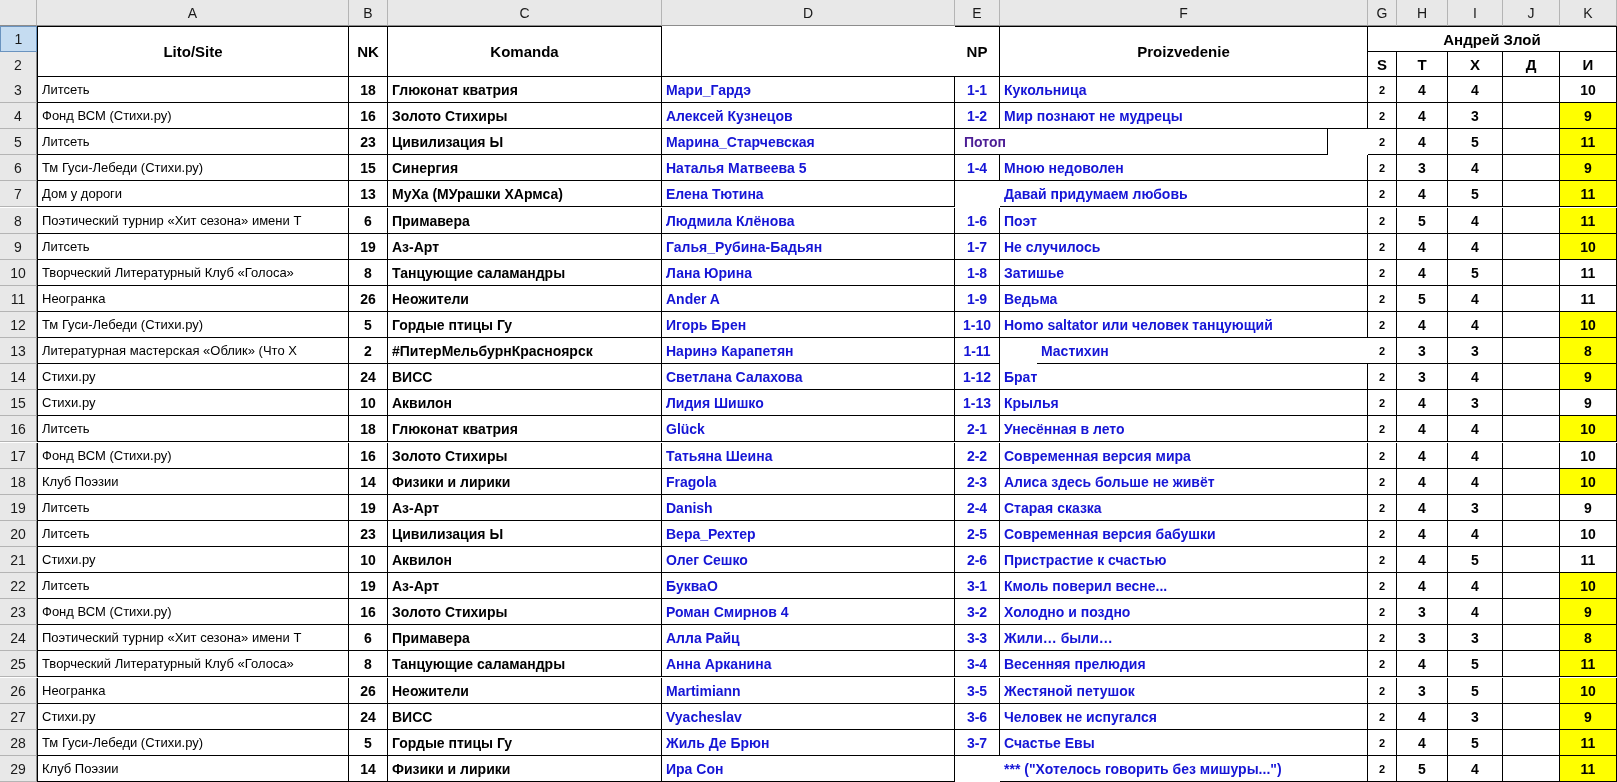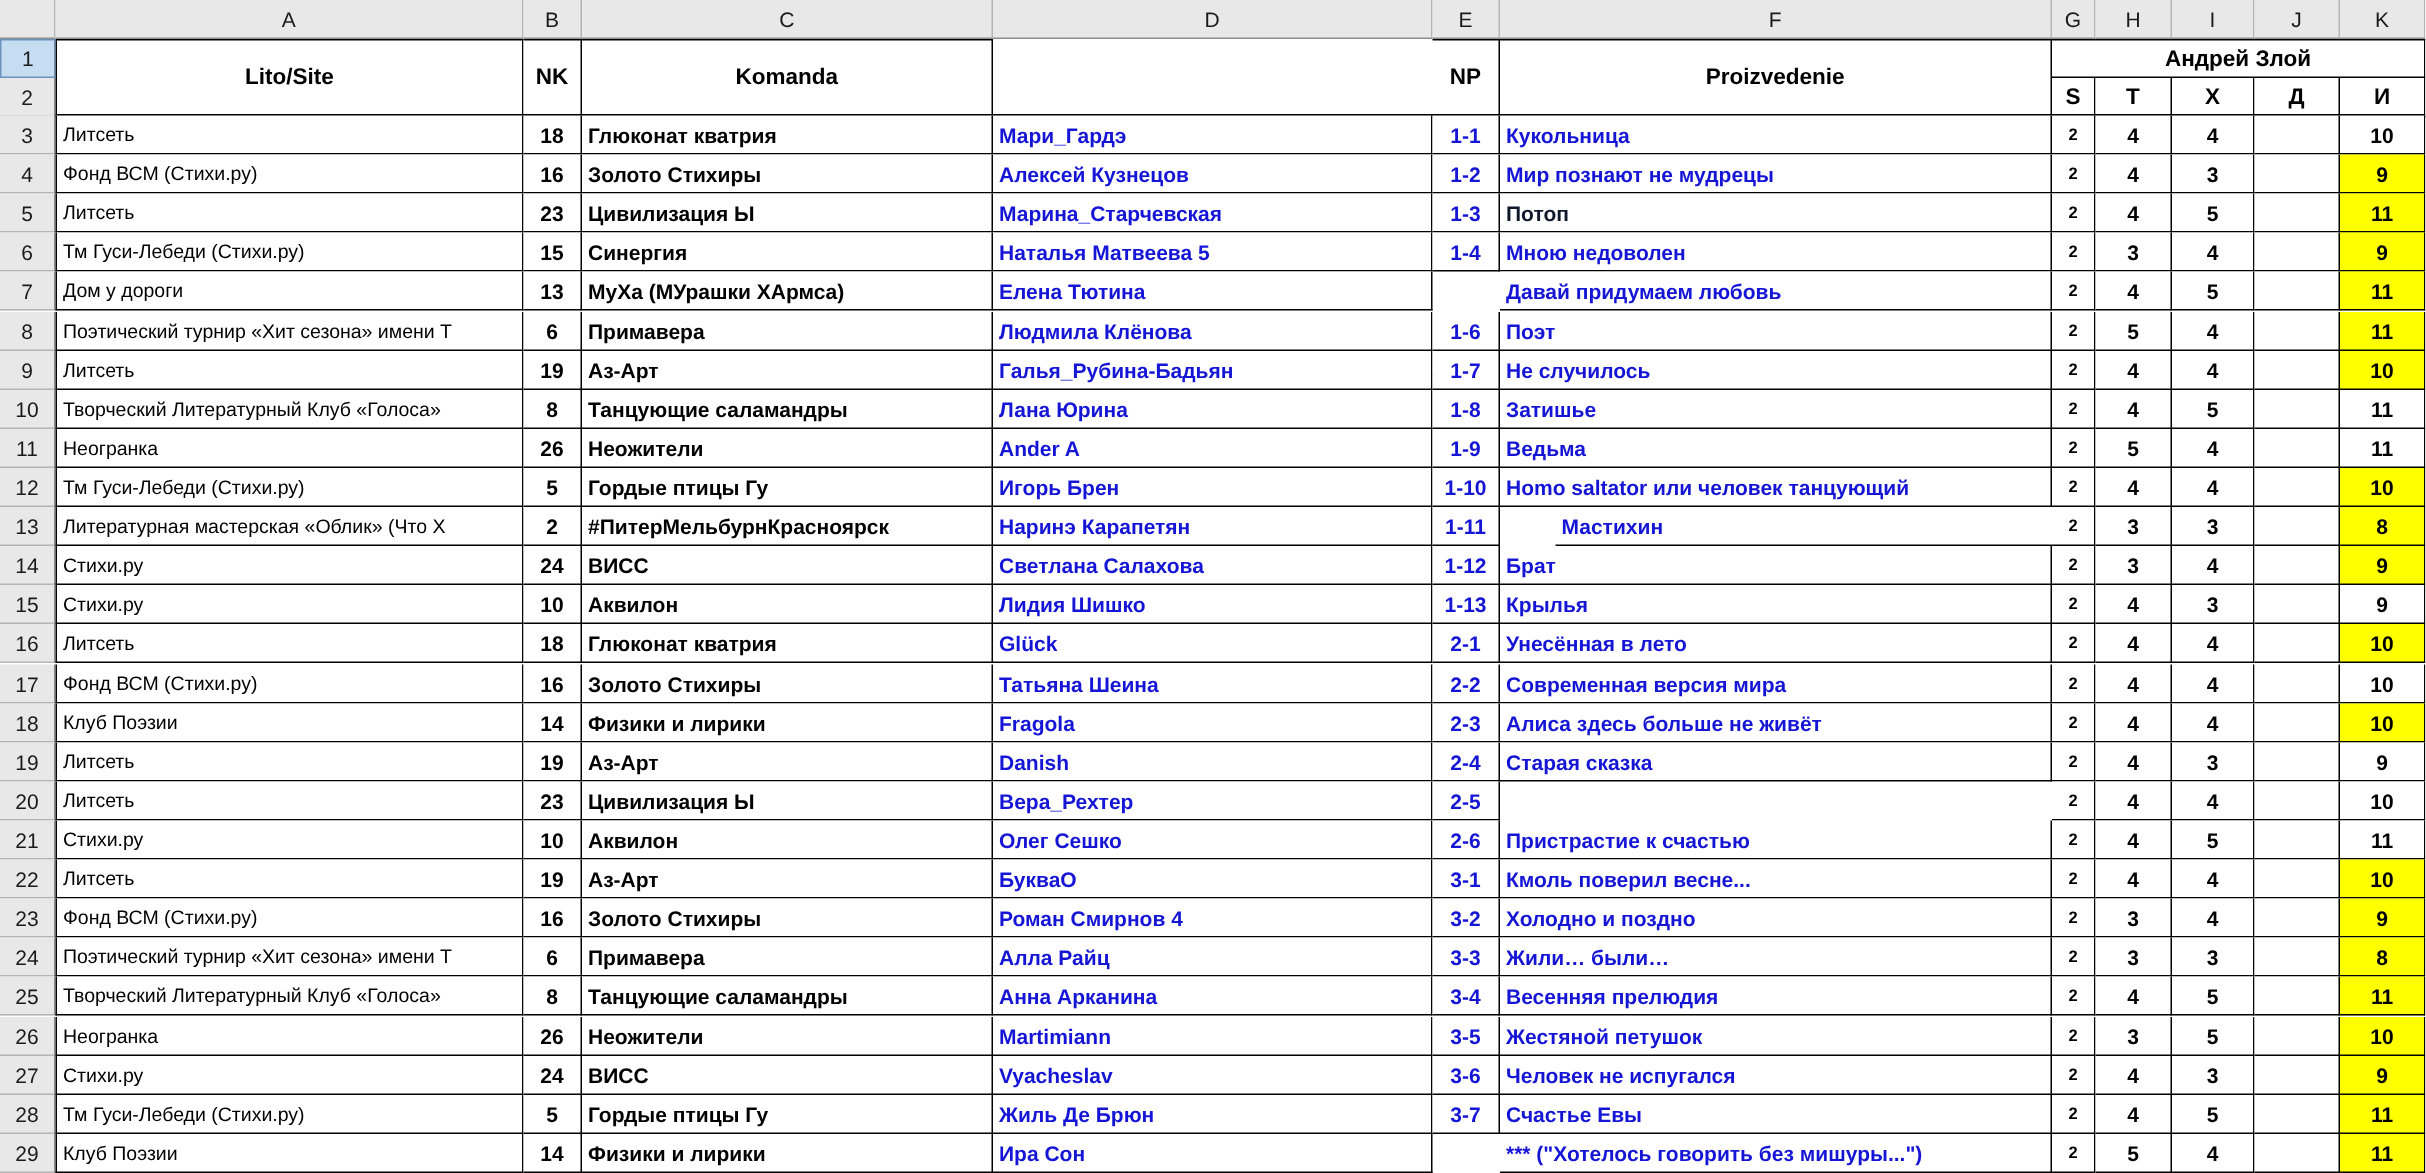--- a/index.html
+++ b/index.html
@@ -119,21 +119,21 @@
     <div class="cell ctr bold small" style="left: 1368px; top: 103px; width: 29px; height: 26px;">2</div>
     <div class="cell ctr bold" style="left: 1397px; top: 103px; width: 51px; height: 26px;">4</div>
     <div class="cell ctr bold" style="left: 1448px; top: 103px; width: 55px; height: 26px;">3</div>
     <div class="cell ctr bold" style="left: 1503px; top: 103px; width: 57px; height: 26px;"></div>
     <div class="cell ctr bold" style="left: 1560px; top: 103px; width: 57px; height: 26px; background: rgb(255, 255, 0);">9</div>
     <div class="cell lft leftline a-col" style="left: 37px; top: 129px; width: 312px; height: 26px;">Литсеть</div>
     <div class="cell ctr bold" style="left: 349px; top: 129px; width: 39px; height: 26px;">23</div>
     <div class="cell lft bold" style="left: 388px; top: 129px; width: 274px; height: 26px;">Цивилизация Ы</div>
     <div class="cell lft bold" style="left: 662px; top: 129px; width: 293px; height: 26px; color: rgb(21, 21, 214);">Марина_Старчевская</div>
     <div class="cell ctr bold" style="left: 955px; top: 129px; width: 45px; height: 26px; color: rgb(21, 21, 214);">1-3</div>
-    <div class="cell lft bold" style="left: 1000px; top: 129px; width: 368px; height: 26px; color: #0f172a;">Потоп</div>
+    <div class="cell lft bold" style="left: 960px; top: 129px; width: 368px; height: 26px; color: #4c1d95;">Потоп</div>
     <div class="cell ctr bold small" style="left: 1368px; top: 129px; width: 29px; height: 26px;">2</div>
     <div class="cell ctr bold" style="left: 1397px; top: 129px; width: 51px; height: 26px;">4</div>
     <div class="cell ctr bold" style="left: 1448px; top: 129px; width: 55px; height: 26px;">5</div>
     <div class="cell ctr bold" style="left: 1503px; top: 129px; width: 57px; height: 26px;"></div>
     <div class="cell ctr bold" style="left: 1560px; top: 129px; width: 57px; height: 26px; background: rgb(255, 255, 0);">11</div>
     <div class="cell lft leftline a-col" style="left: 37px; top: 155px; width: 312px; height: 26px;">Тм Гуси-Лебеди (Стихи.ру)</div>
     <div class="cell ctr bold" style="left: 349px; top: 155px; width: 39px; height: 26px;">15</div>
     <div class="cell lft bold" style="left: 388px; top: 155px; width: 274px; height: 26px;">Синергия</div>
     <div class="cell lft bold" style="left: 662px; top: 155px; width: 293px; height: 26px; color: rgb(21, 21, 214);">Наталья Матвеева 5</div>
     <div class="cell ctr bold" style="left: 955px; top: 155px; width: 45px; height: 26px; color: rgb(21, 21, 214);">1-4</div>
@@ -284,20 +284,21 @@
     <div class="cell ctr bold small" style="left: 1368px; top: 495px; width: 29px; height: 26px;">2</div>
     <div class="cell ctr bold" style="left: 1397px; top: 495px; width: 51px; height: 26px;">4</div>
     <div class="cell ctr bold" style="left: 1448px; top: 495px; width: 55px; height: 26px;">3</div>
     <div class="cell ctr bold" style="left: 1503px; top: 495px; width: 57px; height: 26px;"></div>
     <div class="cell ctr bold" style="left: 1560px; top: 495px; width: 57px; height: 26px;">9</div>
     <div class="cell lft leftline a-col" style="left: 37px; top: 521px; width: 312px; height: 26px;">Литсеть</div>
     <div class="cell ctr bold" style="left: 349px; top: 521px; width: 39px; height: 26px;">23</div>
     <div class="cell lft bold" style="left: 388px; top: 521px; width: 274px; height: 26px;">Цивилизация Ы</div>
     <div class="cell lft bold" style="left: 662px; top: 521px; width: 293px; height: 26px; color: rgb(21, 21, 214);">Вера_Рехтер</div>
     <div class="cell ctr bold" style="left: 955px; top: 521px; width: 45px; height: 26px; color: rgb(21, 21, 214);">2-5</div>
+    <div class="cell lft bold" style="left: 1000px; top: 521px; width: 368px; height: 26px; color: rgb(21, 21, 214);">Современная версия бабушки</div>
     <div class="cell ctr bold small" style="left: 1368px; top: 521px; width: 29px; height: 26px;">2</div>
     <div class="cell ctr bold" style="left: 1397px; top: 521px; width: 51px; height: 26px;">4</div>
     <div class="cell ctr bold" style="left: 1448px; top: 521px; width: 55px; height: 26px;">4</div>
     <div class="cell ctr bold" style="left: 1503px; top: 521px; width: 57px; height: 26px;"></div>
     <div class="cell ctr bold" style="left: 1560px; top: 521px; width: 57px; height: 26px;">10</div>
     <div class="cell lft leftline a-col" style="left: 37px; top: 547px; width: 312px; height: 26px;">Стихи.ру</div>
     <div class="cell ctr bold" style="left: 349px; top: 547px; width: 39px; height: 26px;">10</div>
     <div class="cell lft bold" style="left: 388px; top: 547px; width: 274px; height: 26px;">Аквилон</div>
     <div class="cell lft bold" style="left: 662px; top: 547px; width: 293px; height: 26px; color: rgb(21, 21, 214);">Олег Сешко</div>
     <div class="cell ctr bold" style="left: 955px; top: 547px; width: 45px; height: 26px; color: rgb(21, 21, 214);">2-6</div>

